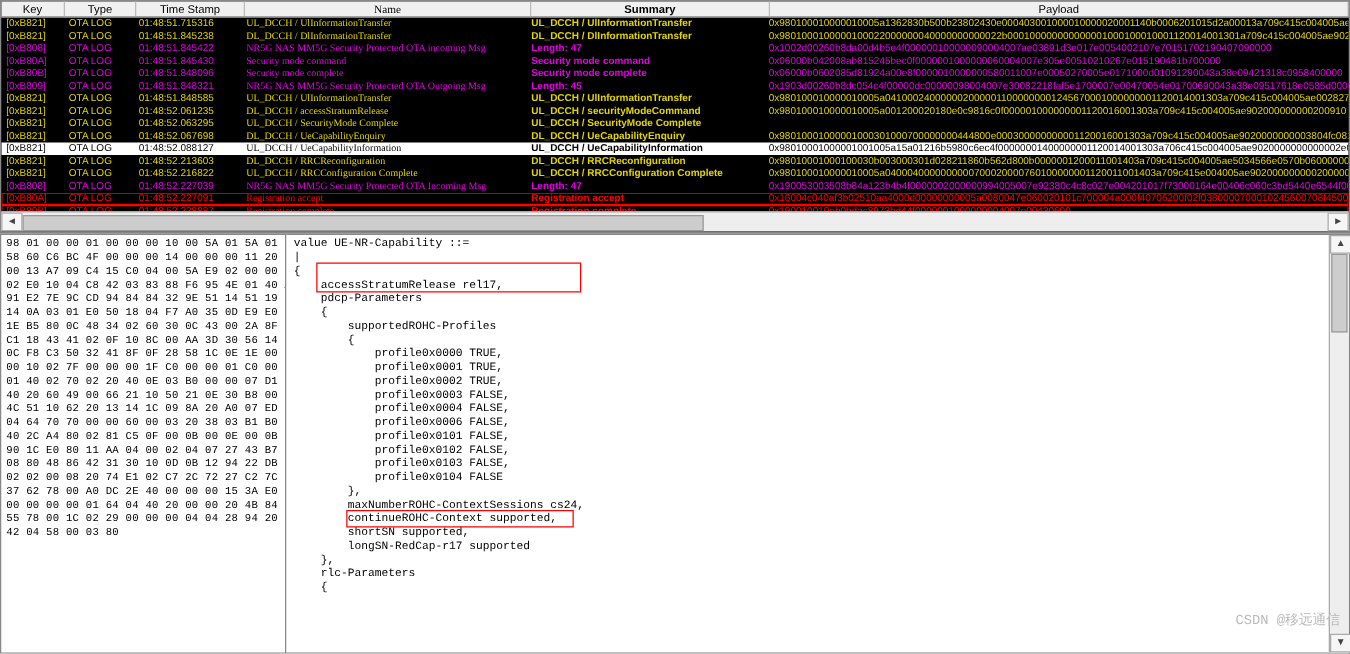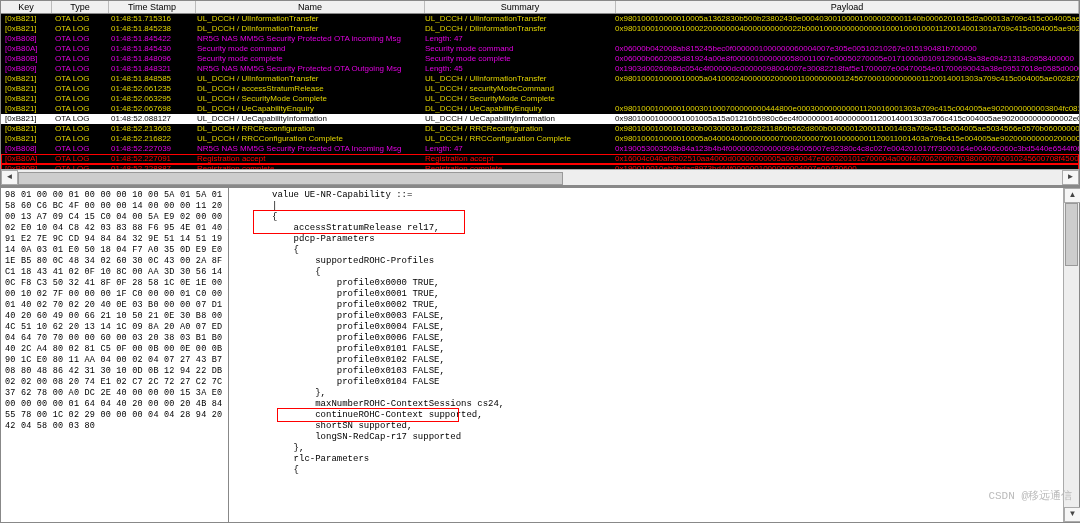--- a/index.html
+++ b/index.html
@@ -1,20 +1,20 @@
 <!DOCTYPE html>
 <html><head>
 <meta charset="utf-8">
 <style>
   html,body{margin:0;padding:0;background:#fff;font-family:"Segoe UI",Arial,sans-serif;font-size:9px;color:#000;}
   .wrap{width:1080px;height:523px;display:flex;flex-direction:column;overflow:hidden;box-sizing:border-box;}
   .top{flex:1 1 60%;display:flex;flex-direction:column;border:1px solid #888;background:#000;color:#ccc;overflow:hidden;box-sizing:border-box;}
   .thead{display:flex;background:#f0f0f0;color:#000;font-weight:400;border-bottom:1px solid #888;}
   .thead>div{border-right:1px solid #bbb;padding:1px 4px;text-align:center;white-space:nowrap;overflow:hidden;}
-  .c-key{flex:0 0 42px;} .c-type{flex:0 0 48px;} .c-ts{flex:0 0 78px;} .c-name{flex:0 0 220px;} .c-summary{flex:0 0 182px;} .c-payload{flex:1 1 auto;}
+  .c-key{flex:0 0 42px;} .c-type{flex:0 0 48px;} .c-ts{flex:0 0 78px;} .c-name{flex:0 0 220px;font-family:Liberation Serif, serif;} .c-summary{flex:0 0 182px;font-weight:bold;} .c-payload{flex:1 1 auto;}
   .rows{flex:1 1 auto;overflow:hidden;}
   .row{display:flex;height:10px;line-height:10px;font-size:8px;white-space:nowrap;}
   .row>div{padding:0 4px;overflow:hidden;text-overflow:clip;}
   .row .c-name, .row .c-summary{}
   .clr-yellow{color:#e1d400;} .clr-magenta{color:#e000e0;} .clr-white{color:#fff;} .clr-red{color:#ff0000;}
   .hl-row{background:#000;box-shadow:inset 0 0 0 1px #ff0000;}
   .sel-row{background:#fff;color:#000;}
   .scroll-bar-h{height:15px;background:#eee;border-top:1px solid #aaa;display:flex;align-items:center;}
   .sb-btn{width:15px;height:13px;background:#f6f6f6;border:1px solid #aaa;text-align:center;line-height:11px;font-size:8px;color:#444;}
   .sb-track{flex:1;position:relative;height:13px;}
@@ -59,20 +59,21 @@
           <div class="c-name">DL_DCCH / DlInformationTransfer</div>
           <div class="c-summary">DL_DCCH / DlInformationTransfer</div>
           <div class="c-payload">0x9801000100000100022000000040000000000022b000100000000000001000100010001120014001301a709c415c004005ae902000000006e004286c07313ff0308e</div>
         </div>
         <div class="row clr-magenta">
           <div class="c-key">[0xB808]</div>
           <div class="c-type">OTA LOG</div>
           <div class="c-ts">01:48:51.845422</div>
           <div class="c-name">NR5G NAS MM5G Security Protected OTA incoming Msg</div>
           <div class="c-summary">Length:  47</div>
+          <div class="c-payload">0x1002d00260b8da00d4b5e4f000000100000090004007ae03891d3e017e0054002107e70151702190407090000</div>
         </div>
         <div class="row clr-magenta">
           <div class="c-key">[0xB80A]</div>
           <div class="c-type">OTA LOG</div>
           <div class="c-ts">01:48:51.845430</div>
           <div class="c-name">Security mode  command</div>
           <div class="c-summary">Security mode  command</div>
           <div class="c-payload">0x06000b042008ab815245bec0f0000001000000060004007e305e00510210267e015190481b700000</div>
         </div>
         <div class="row clr-magenta">
@@ -98,20 +99,21 @@
           <div class="c-name">UL_DCCH / UlInformationTransfer</div>
           <div class="c-summary">UL_DCCH / UlInformationTransfer</div>
           <div class="c-payload">0x980100010000010005a0410002400000020000011000000001245670001000000001120014001303a709c415c004005ae002827993c18a047e00000fb</div>
         </div>
         <div class="row clr-yellow">
           <div class="c-key">[0xB821]</div>
           <div class="c-type">OTA LOG</div>
           <div class="c-ts">01:48:52.061235</div>
           <div class="c-name">DL_DCCH / accessStratumRelease</div>
           <div class="c-summary">UL_DCCH / securityModeCommand</div>
+          <div class="c-payload">0x980100010000010005a001200020180e0c9816c0f000001000000001120016001303a709c415c004005ae902000000000200910</div>
         </div>
         <div class="row clr-yellow">
           <div class="c-key">[0xB821]</div>
           <div class="c-type">OTA LOG</div>
           <div class="c-ts">01:48:52.063295</div>
           <div class="c-name">UL_DCCH / SecurityMode Complete</div>
           <div class="c-summary">UL_DCCH / SecurityMode  Complete</div>
         </div>
         <div class="row clr-yellow">
           <div class="c-key">[0xB821]</div>
@@ -198,21 +200,21 @@
 40 2C A4 80 02 81 C5 0F 00 0B 00 0E 00 0B 80 0F
 90 1C E0 80 11 AA 04 00 02 04 07 27 43 B7 10 01
 08 80 48 86 42 31 30 10 0D 0B 12 94 22 DB 58 02
 02 02 00 08 20 74 E1 02 C7 2C 72 27 C2 7C 78 F8
 37 62 78 00 A0 DC 2E 40 00 00 00 15 3A E0 00 00
 00 00 00 00 01 64 04 40 20 00 00 20 4B 84 4F FF
 55 78 00 1C 02 29 00 00 00 04 04 28 94 20 00 00
 42 04 58 00 03 80</div>
     </div>
     <div class="pane" style="display:flex;flex-direction:row;">
-      <div class="decode" id="decode"><div style="white-space: pre; margin-left: 37px;">value UE-NR-Capability ::=
+      <div class="decode" id="decode"><div style="white-space: pre;">value UE-NR-Capability ::=
 |
 {
     accessStratumRelease rel17,
     pdcp-Parameters
     {
         supportedROHC-Profiles
         {
             profile0x0000 TRUE,
             profile0x0001 TRUE,
             profile0x0002 TRUE,

